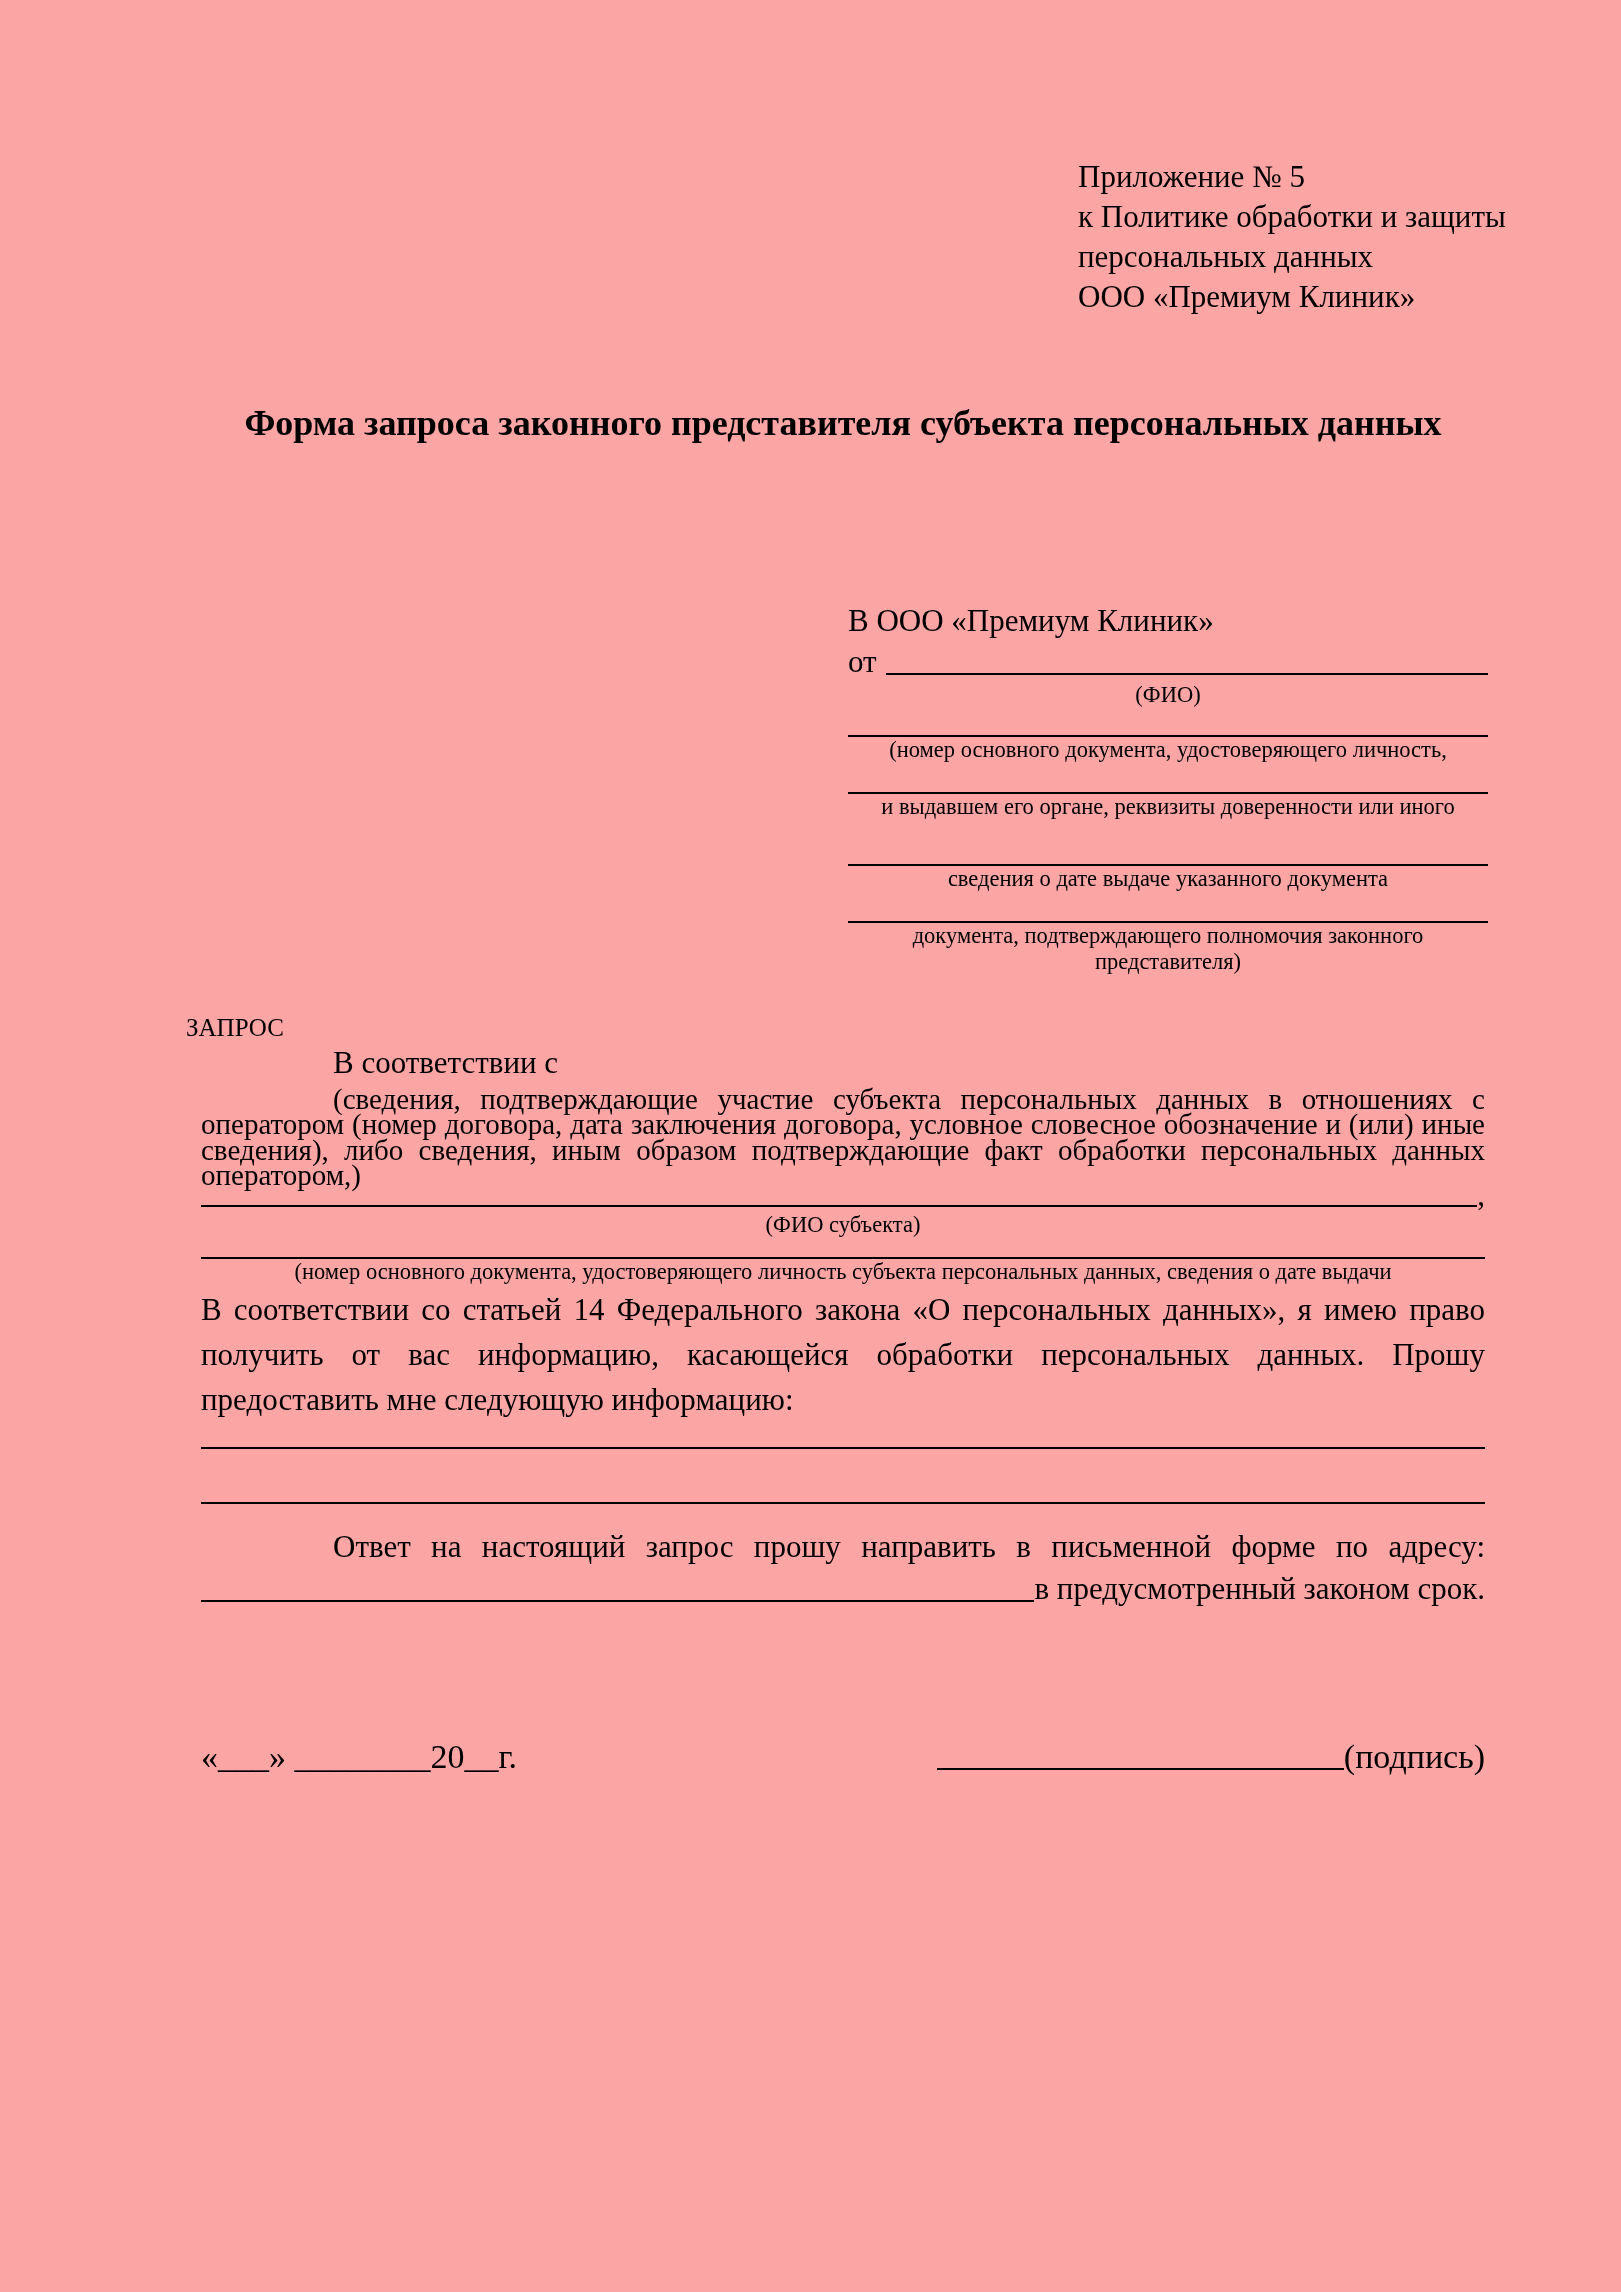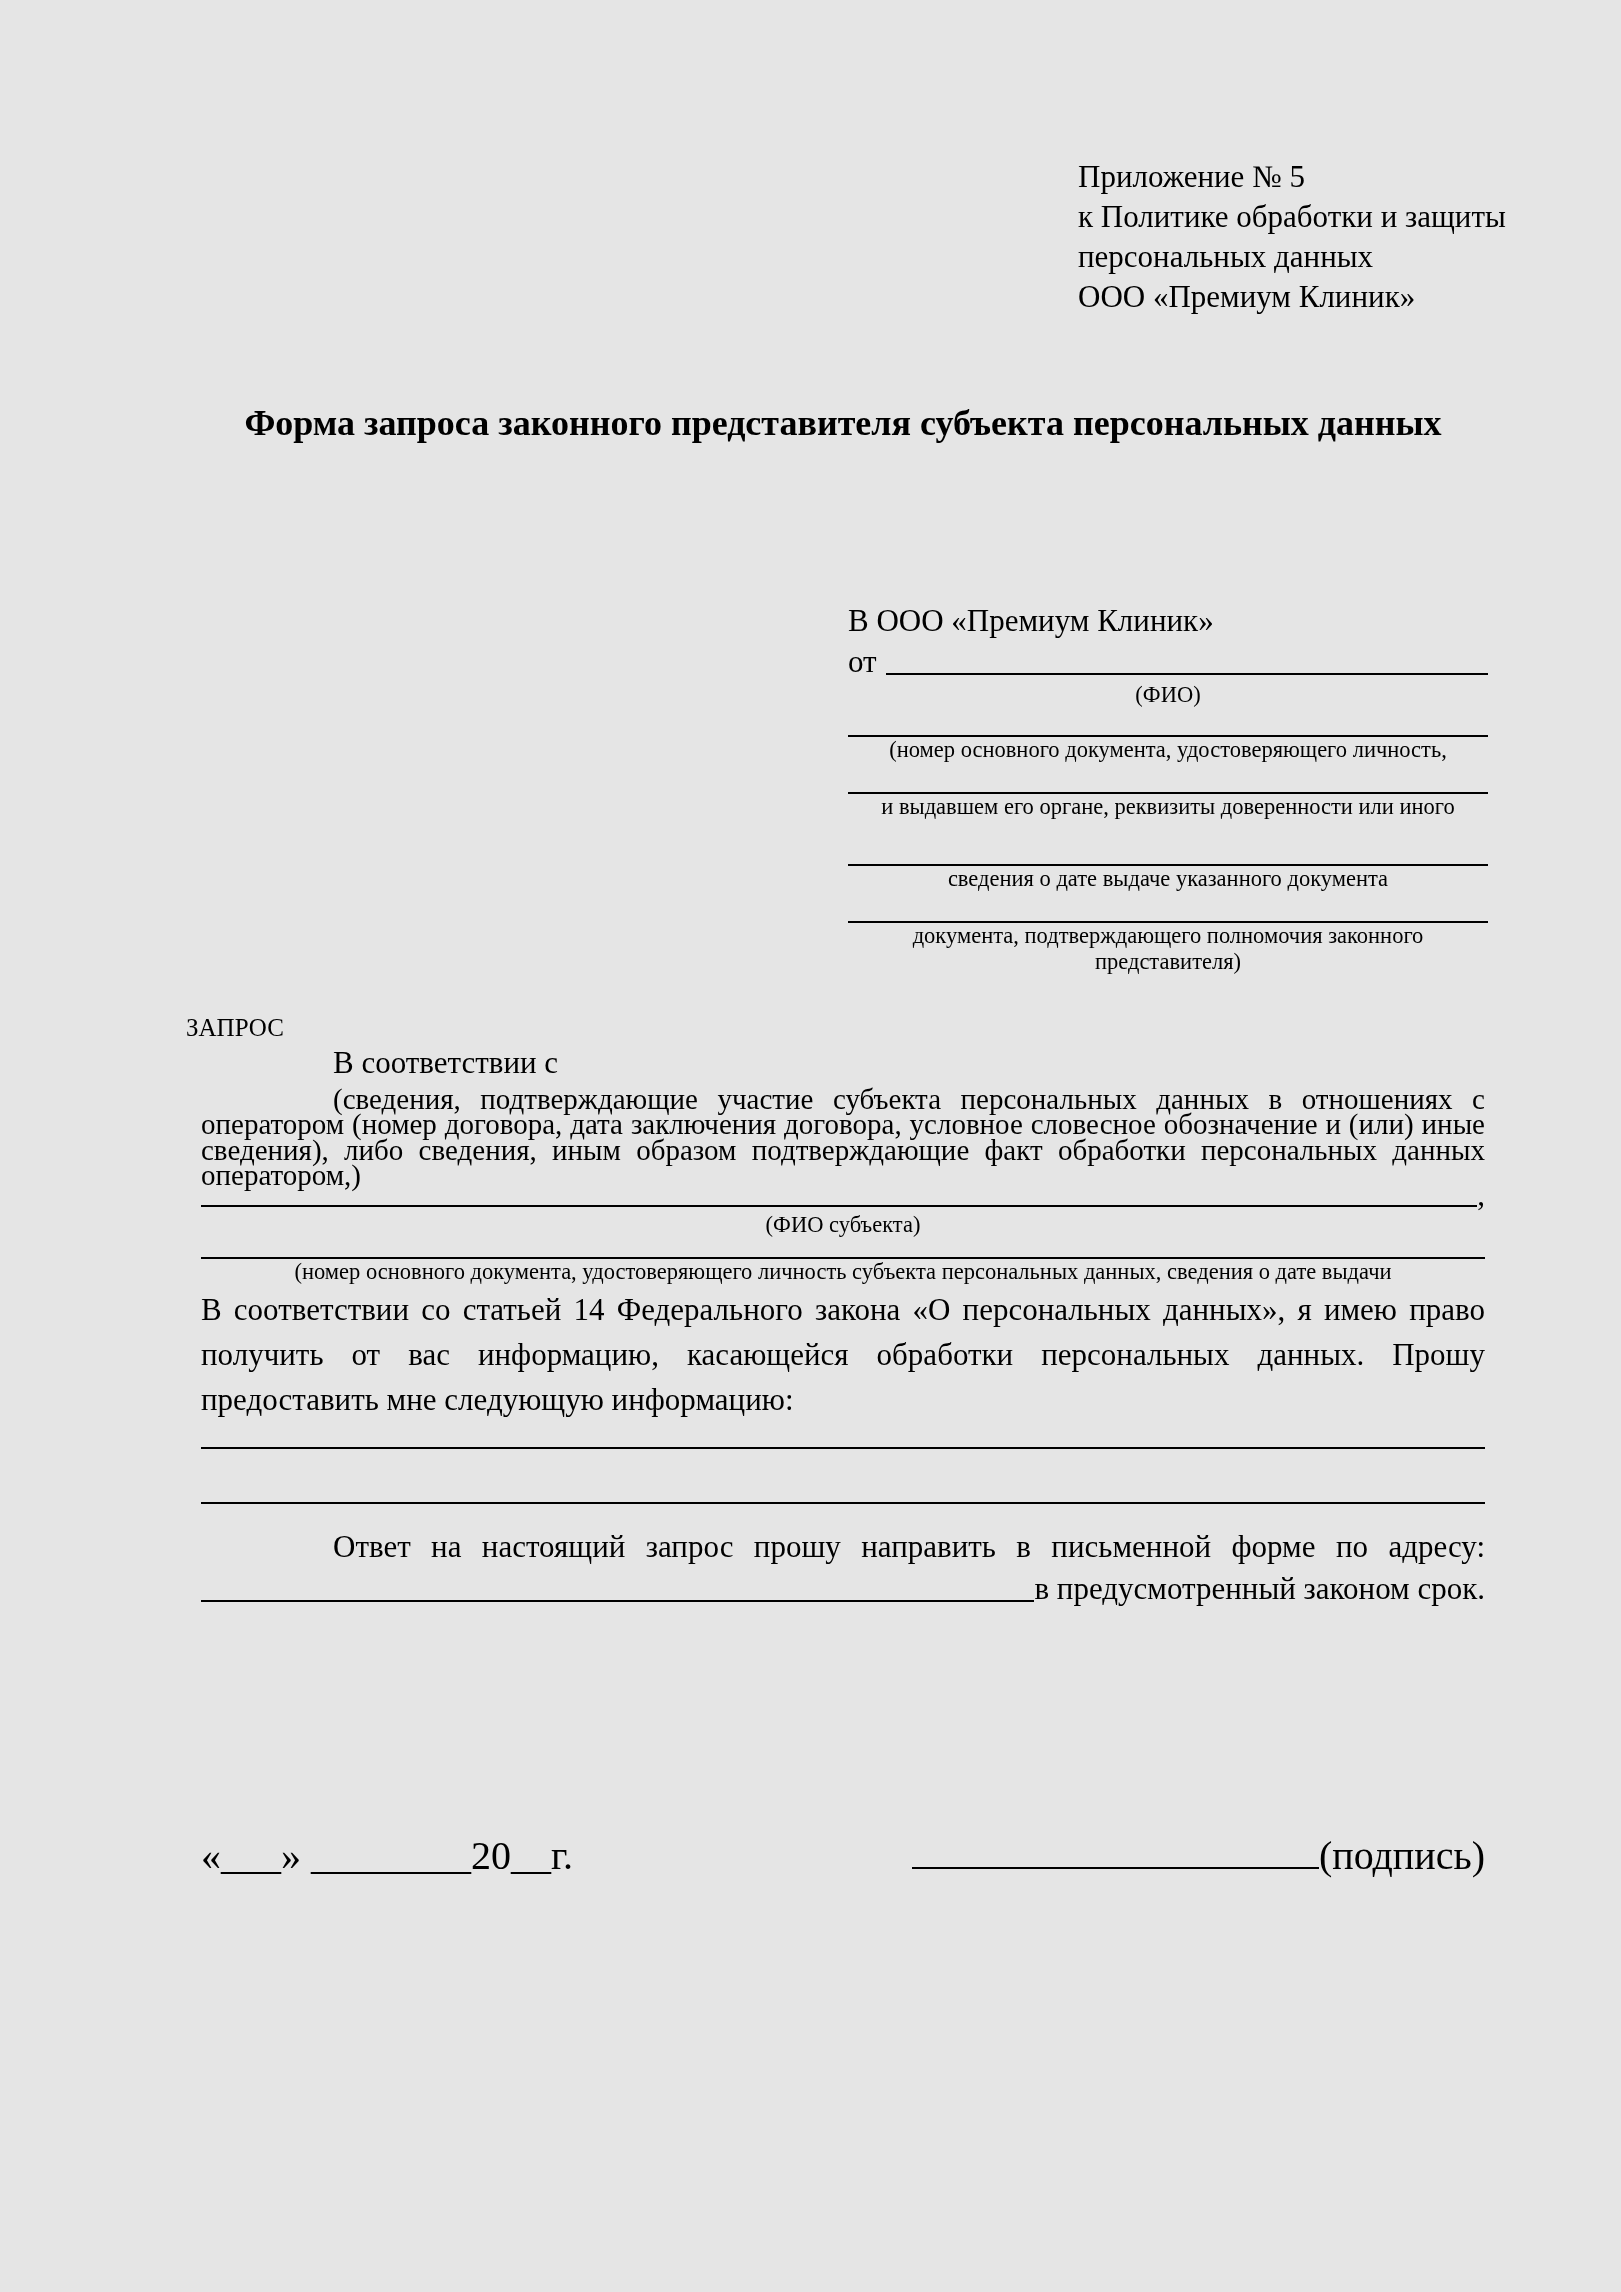--- a/index.html
+++ b/index.html
@@ -1,20 +1,20 @@
 <!DOCTYPE html>
 <html lang="ru"><head>
 <meta charset="utf-8">
 <style>
   html,body{margin:0;padding:0;background:#888;}
   .page{
     position:relative;
     width:1621px;height:2293px;
     margin:0 auto;
-    background:#e5e5e5;
+    background:#fca5a5;
     color:#000000;
     font-family:"Liberation Serif","DejaVu Serif",serif;
     overflow:hidden;
   }
   
   .appendix{
     position:absolute;left:1078px;top:157px;
     font-size:31px;line-height:40px;
   }
   
@@ -62,22 +62,22 @@
   .body .doc-rule-1{margin-top:19.6px;}
   .body .doc-rule-2{margin-top:31px;}
   .para.p-law{margin-top:2px;}
   .blank-1{margin-top:25.5px;}
   .blank-2{margin-top:53px;}
   .para.p-reply{margin-top:19.6px;text-align:justify;text-align-last:justify;text-indent:132px;}
   .reply-row{display:flex;line-height:39px;}
   .reply-row .fill{margin-bottom:5.9px;}
   
   .footer{
-    position:absolute;left:201px;top:1835px;width:1284px;
-    font-size:40px;line-height:41px;
+    position:absolute;left:201px;top:1736px;width:1284px;
+    font-size:34px;line-height:41px;
     display:flex;justify-content:space-between;align-items:flex-start;
   }
   .signature{display:flex;align-items:stretch;}
   .signature .sig-line{width:407px;border-bottom:2px solid #000;margin-bottom:6.9px;}
 </style>
 </head>
 <body>
 
 <div class="page">
 

